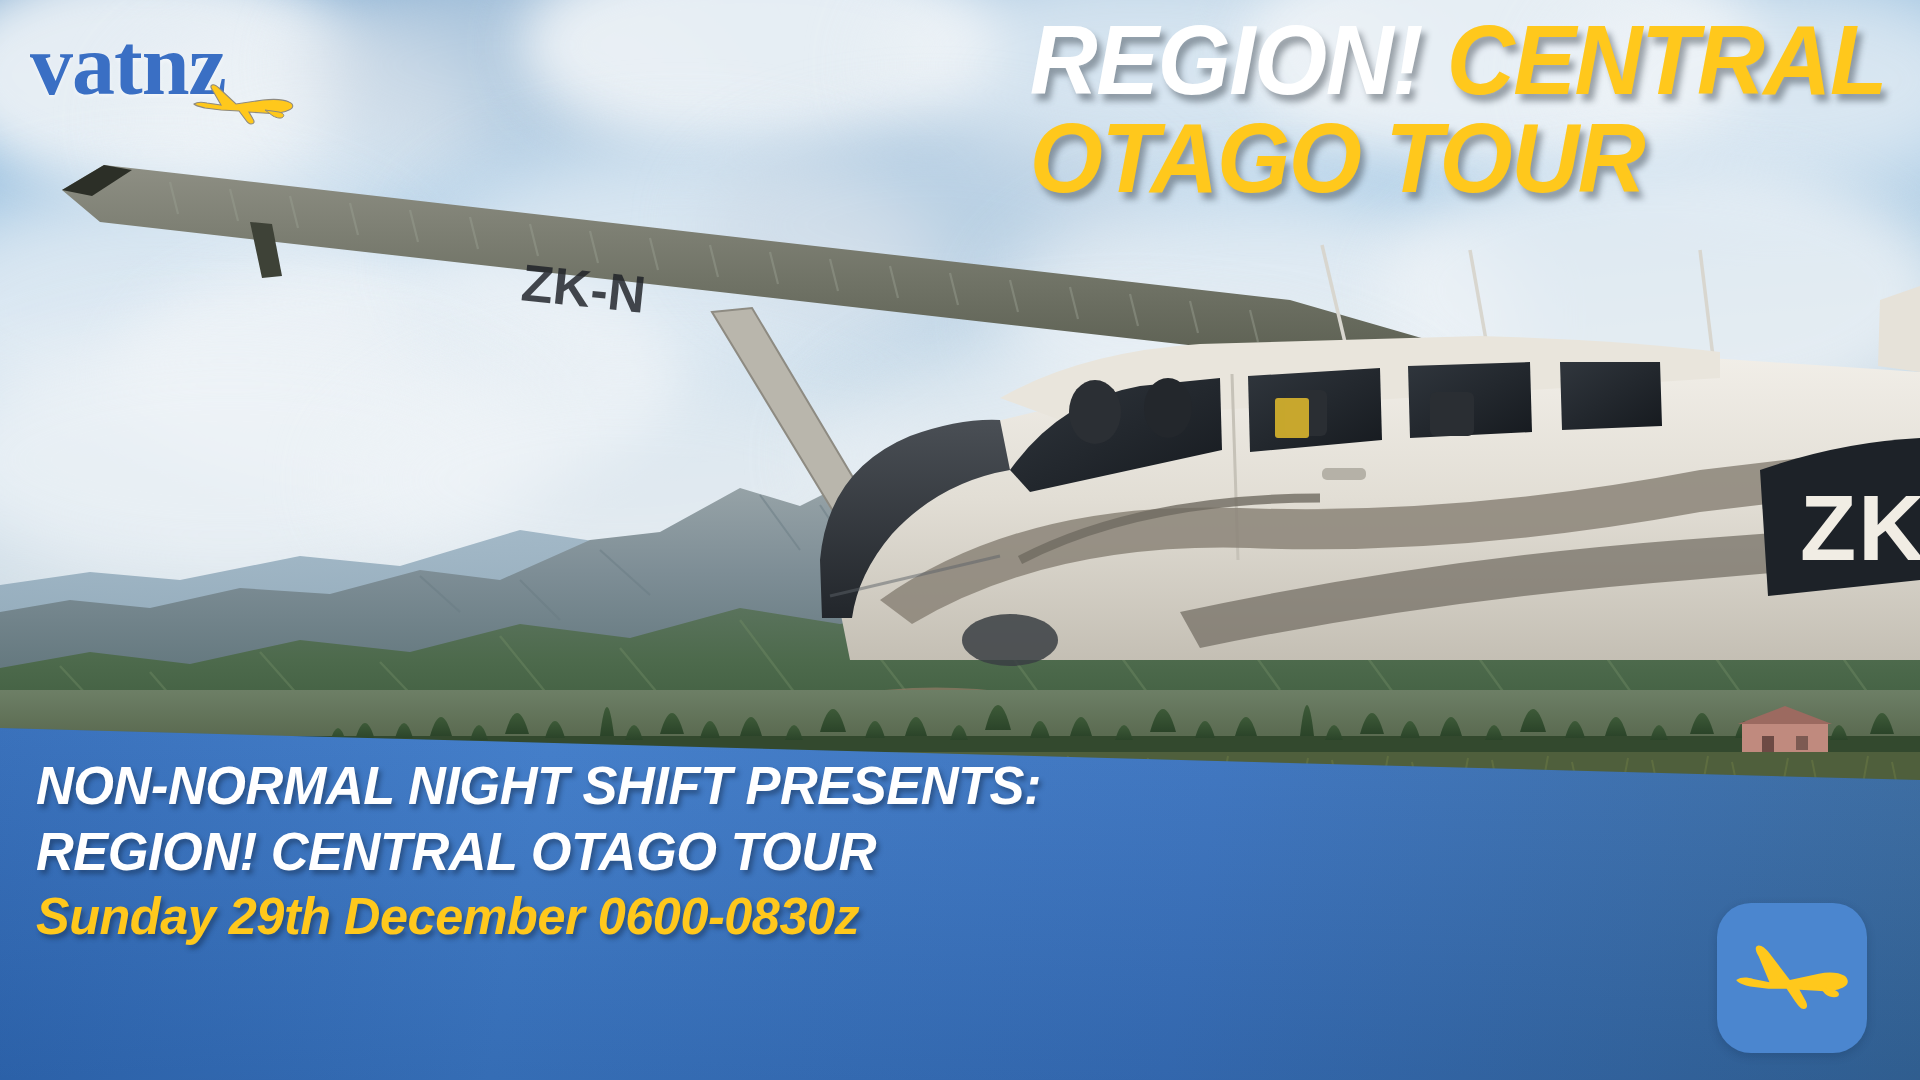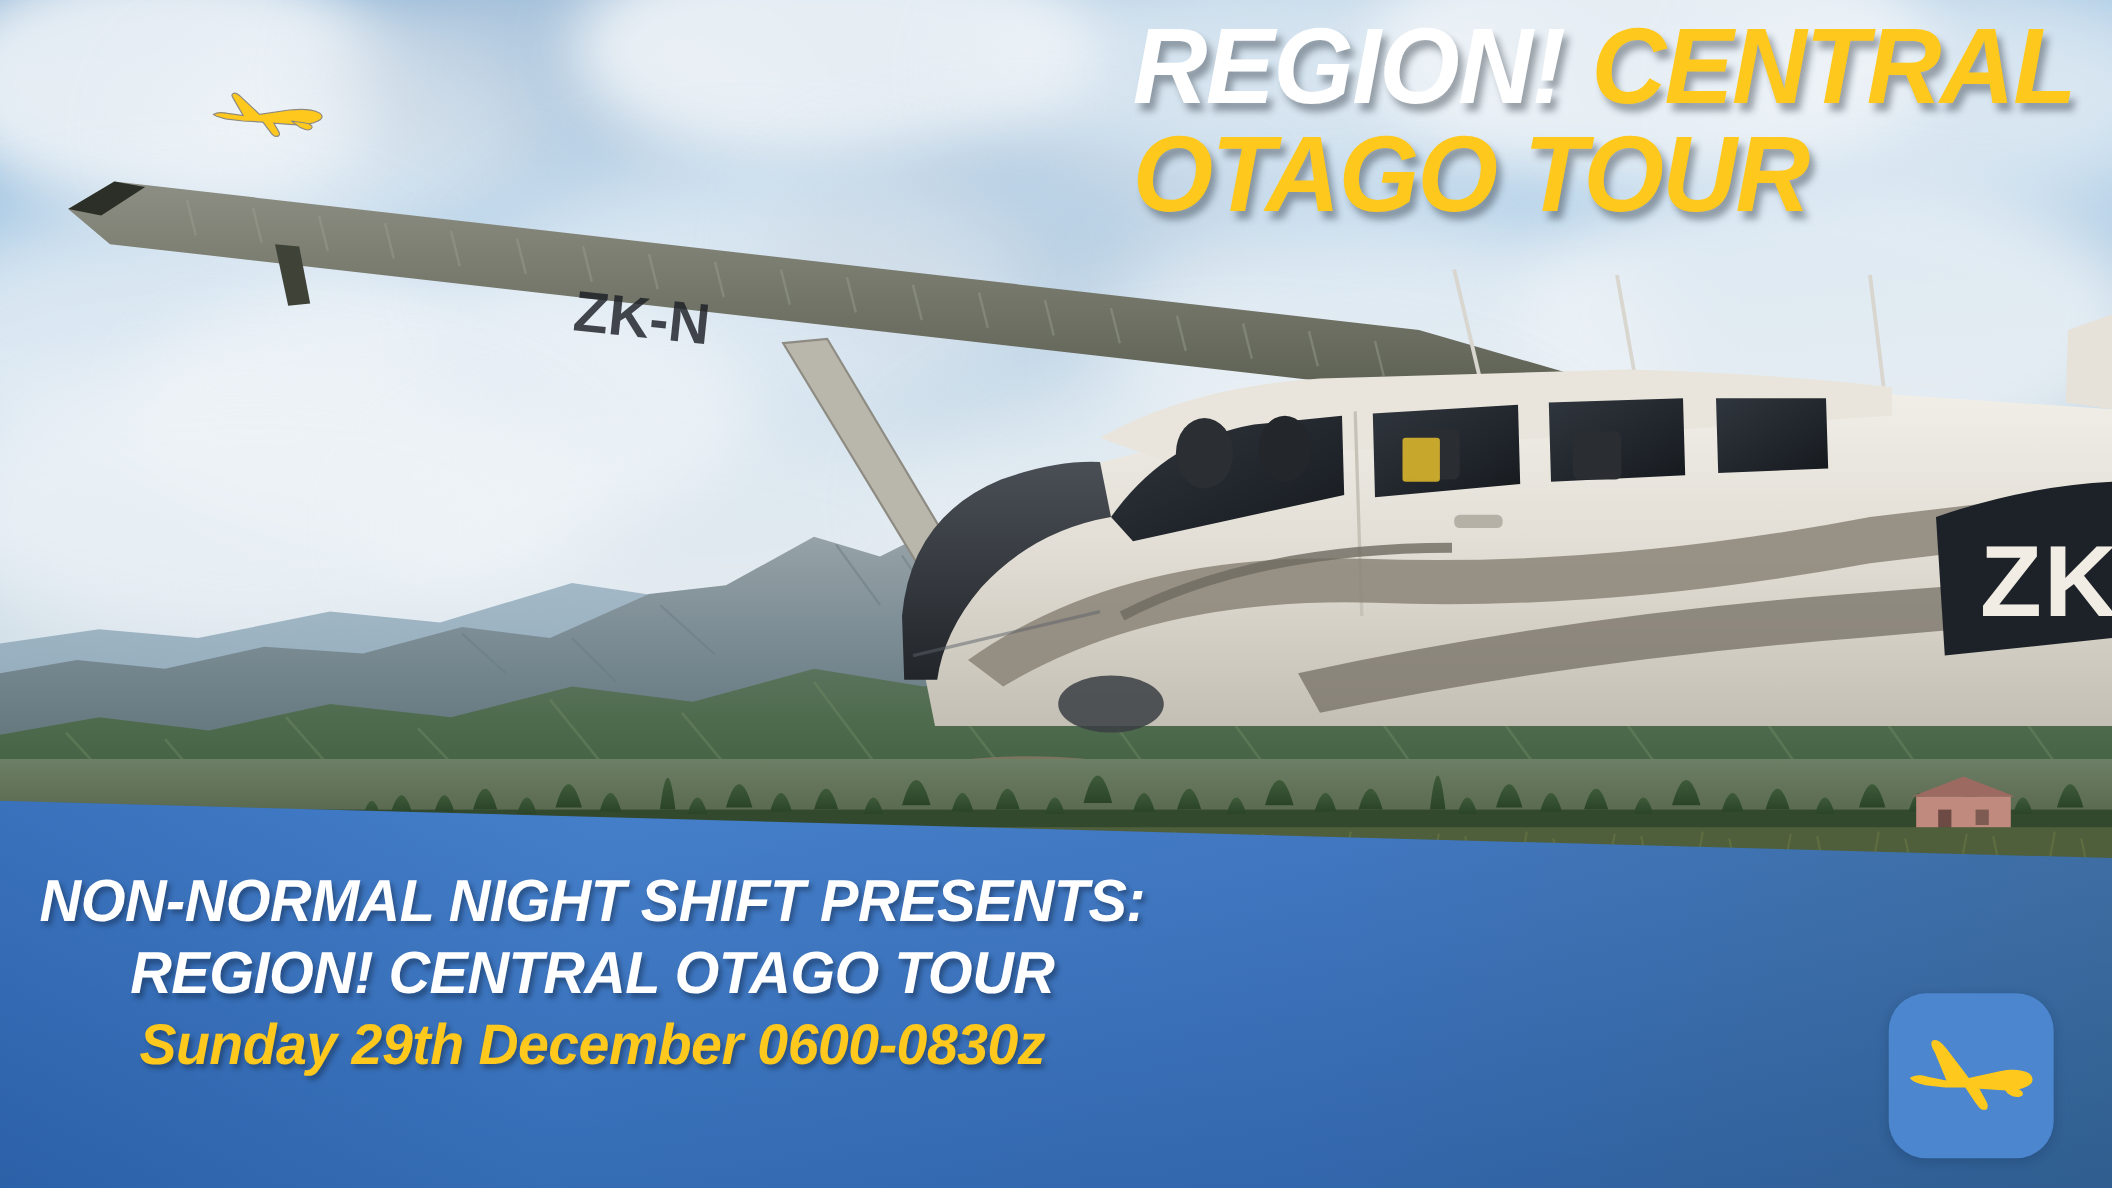--- a/index.html
+++ b/index.html
@@ -44,21 +44,21 @@
   #headline .ln2{margin-top:6px;}
 
   
   #banner{position:absolute;left:0;top:700px;width:1920px;height:380px;
     background:linear-gradient(100deg,#2f6ab9 0%,#3b79c9 28%,#3872c0 62%,#35689f 100%);
     clip-path:polygon(0 28px, 1920px 80px, 1920px 380px, 0 380px);}
   #banner::after{content:"";position:absolute;inset:0;
     background:linear-gradient(180deg,rgba(255,255,255,.06) 0%,rgba(0,0,0,.10) 100%);
     clip-path:polygon(0 28px, 1920px 80px, 1920px 380px, 0 380px);}
 
-  #bannerText{position:absolute;left:36px;top:792px;line-height:1.0;text-align:center;}
+  #bannerText{position:absolute;left:36px;top:758px;line-height:1.0;}
   #bannerText .bl{white-space:nowrap;font-style:italic;font-weight:900;font-size:54px;
     letter-spacing:-.5px;color:#ffffff;text-shadow:3px 4px 5px rgba(15,35,65,.45);
     transform:scaleX(.97);transform-origin:left center;margin-bottom:12px;}
   #bannerText .bl.date{color:#ffc81c;font-size:52px;margin-top:6px;
     text-shadow:3px 4px 5px rgba(15,35,65,.45);}
 
   #badge{position:absolute;left:1717px;top:903px;width:150px;height:150px;
     background:#4b86cf;border-radius:34px;box-shadow:0 3px 10px rgba(10,30,60,.20);}
   #badge svg{position:absolute;left:16px;top:26px;}
 </style>
@@ -295,20 +295,21 @@
       <g>
         <path d="M1760,470 Q1840,442 1920,438 L1920,580 L1768,596 Z" fill="#1d2228"></path>
         <text x="1800" y="560" font-family="'Liberation Sans',sans-serif" font-size="92" font-weight="700" fill="#f1ede4" letter-spacing="2">ZK</text>
       </g>
 
       <ellipse cx="1010" cy="640" rx="48" ry="26" fill="#3a3e43" opacity=".85"></ellipse>
     </svg>
   </div>
 
   <div id="logo">
+    <div class="word">vatnz</div>
     <svg class="plane-mark" viewBox="0 0 110 52">
       <path d="M14,30 C10,29 5,28 3,26 C6,24 11,24 16,25 L30,27
                L22,13 C20,10 19,8 21,7 C23,6 26,8 29,11 L45,26
                L72,22 C82,21 92,21 98,24 C103,26 103,30 98,32
                C92,35 82,36 72,35 L58,34 L62,41 C64,44 63,46 60,46
                C58,46 56,44 54,41 L48,33 L30,32 Z" fill="#ffc81c" stroke="#8e8a80" stroke-width="1.1"></path>
       <path d="M74,32 L88,34 C92,35 94,37 92,39 C90,41 86,40 82,38 Z" fill="#ffc81c" stroke="#8e8a80" stroke-width="1"></path>
     </svg>
   </div>
 

